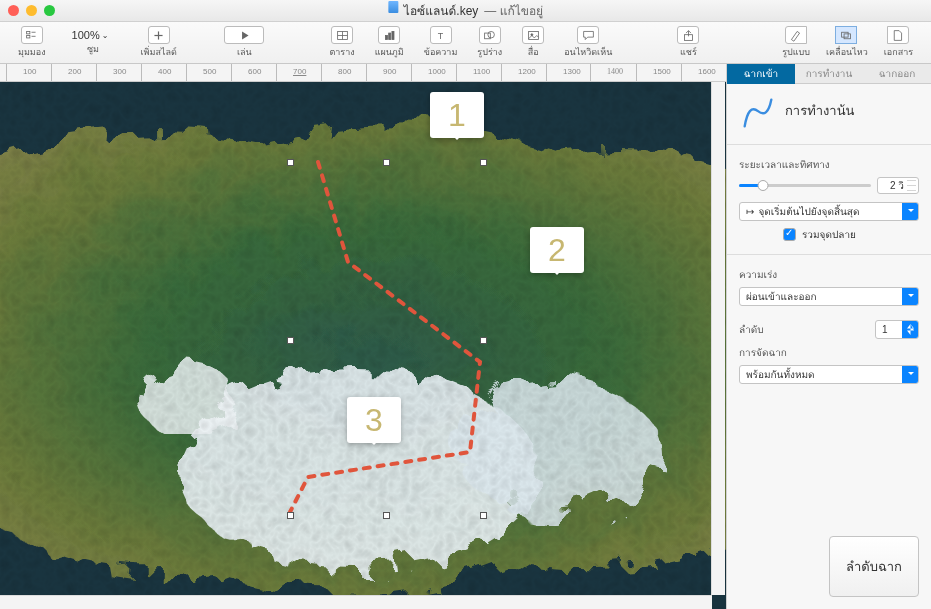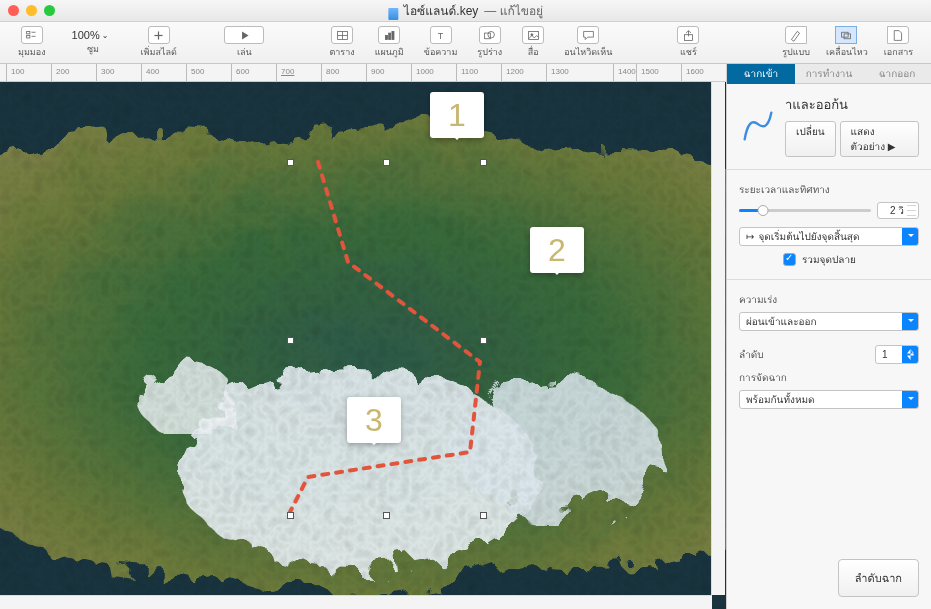--- a/index.html
+++ b/index.html
@@ -3,40 +3,40 @@
 <meta charset="utf-8">
 <style>
 * { margin: 0; padding: 0; box-sizing: border-box; font-family: -apple-system, "Helvetica Neue", Arial, sans-serif; }
 body { width: 931px; height: 609px; background: #ececec; overflow: hidden; position: relative; }
 
 
 .titlebar { height: 22px; background: linear-gradient(#f6f6f6,#e8e8e8); border-bottom: 1px solid #d0d0d0; display: flex; align-items: center; padding: 0 8px; font-size: 12px; position: relative; }
 .traffic { display: flex; gap: 7px; }
 .traffic span { width: 11px; height: 11px; border-radius: 50%; display: inline-block; }
 .tl-close { background: #ff5f57; } .tl-min { background: #febc2e; } .tl-max { background: #28c840; }
-.title-center { position: absolute; left: 50%; transform: translateX(-50%); display: flex; align-items: flex-end; gap: 6px; color: #666; }
+.title-center { position: absolute; left: 50%; transform: translateX(-50%); display: flex; align-items: flex-start; gap: 6px; color: #666; }
 .title-center .doc-name { color: #333; }
 .doc-icon { width: 10px; height: 12px; background: linear-gradient(#6fb6ff,#3a8de0); border-radius: 1px; display: inline-block; }
 
 
 .toolbar { height: 42px; background: linear-gradient(#fafafa,#f0f0f0); border-bottom: 1px solid #c8c8c8; display: flex; align-items: center; padding: 0 10px; gap: 4px; }
 .tb-btn { display: flex; flex-direction: column; align-items: center; gap: 1px; padding: 0 8px; font-size: 9px; color: #555; cursor: default; }
 .tb-icon { width: 22px; height: 18px; border: 1px solid #bbb; border-radius: 3px; background: #fff; display: flex; align-items: center; justify-content: center; }
 .tb-icon svg { width: 13px; height: 13px; fill: #666; stroke: #666; }
 .tb-zoom { font-size: 11px; color: #333; padding: 0 6px; margin-right: 6px; display:flex; align-items:center; }
 .spacer { flex: 1; }
 .tb-group-right { display: flex; gap: 0; }
 .tb-group-right .tb-btn .tb-icon { border-radius: 0; margin-left: -1px; }
 .tb-group-right .tb-btn:first-child .tb-icon { border-radius: 3px 0 0 3px; }
 .tb-group-right .tb-btn:last-child .tb-icon { border-radius: 0 3px 3px 0; }
 .tb-group-right .tb-btn.active .tb-icon { background: #d5e7ff; border-color: #7daee0; }
 
 
 .ruler-h { position: absolute; left: 0; top: 64px; width: 726px; height: 18px; background: #f4f4f4; border-bottom: 1px solid #ccc; font-size: 8px; color: #888; overflow: hidden; }
-.ruler-h .tick { position: absolute; top: 0; height: 18px; border-left: 1px solid #bbb; padding-left: 4px; line-height: 16px; }
+.ruler-h .tick { position: absolute; top: 0; height: 18px; border-left: 1px solid #bbb; padding-left: 16px; line-height: 16px; }
 
 
 .canvas { position: absolute; left: 0; top: 82px; width: 726px; height: 527px; background: #1a2a2a; overflow: hidden; }
 .map-bg { position: absolute; inset: 0; }
 
 
 .callout { position: absolute; width: 54px; height: 46px; background: #fff; border-radius: 3px; display: flex; align-items: center; justify-content: center; box-shadow: 0 2px 6px rgba(0,0,0,.3); }
 .callout::after { content: ""; position: absolute; bottom: -8px; left: 50%; transform: translateX(-50%); border: 6px solid transparent; border-top-color: #fff; }
 .callout span { font-size: 32px; font-weight: 300; color: #c7b771; font-family: "Helvetica Neue", Arial; }
 
@@ -64,21 +64,21 @@
 .spin::after { content:""; position:absolute; right:2px; top:2px; width:9px; height:11px; background: linear-gradient(#888 0 1px, transparent 1px 5px, #888 5px 6px, transparent 6px 10px, #888 10px); opacity:.35; }
 .select { height: 19px; border: 1px solid #c4c4c4; border-radius: 3px; background: #fff; font-size: 10px; padding: 0 6px; line-height: 17px; position: relative; width: 100%; display:flex; align-items:center; }
 .select::after { content: ""; position: absolute; right: 0; top: 0; width: 16px; height: 100%; background: #0a84ff; border-radius: 0 2px 2px 0; }
 .select::before { content: ""; position: absolute; right: 4px; top: 6px; width: 0; height: 0; border: 3px solid transparent; border-top-color: #fff; z-index: 1; }
 .select.arrows::before { border: none; background: linear-gradient(#fff,#fff); clip-path: polygon(50% 0,100% 40%,0 40%,50% 0,50% 100%,0 60%,100% 60%); width:7px; height:11px; top:3px; }
 .checkbox-row { display: flex; align-items: center; gap: 6px; font-size: 10px; margin-top: 6px; padding-left: 44px; }
 .checkbox { width: 13px; height: 13px; border: 1px solid #aaa; border-radius: 3px; background: #0a84ff; position: relative; }
 .checkbox::after { content: "✓"; color: #fff; font-size: 10px; position: absolute; left: 1px; top: -2px; }
 .row-split { display: flex; justify-content: space-between; align-items: center; margin-bottom: 6px; }
 .small-select { width: 44px; }
-.bottom-btn { position: absolute; bottom: 12px; right: 12px; padding: 9px 16px; font-size: 11px; border: 1px solid #c4c4c4; border-radius: 4px; background: linear-gradient(#fff,#f0f0f0); }
+.bottom-btn { position: absolute; bottom: 12px; right: 12px; padding: 19px 16px; font-size: 13px; border: 1px solid #c4c4c4; border-radius: 4px; background: linear-gradient(#fff,#f0f0f0); }
 
 
 .scroll-v { position:absolute; right:206px; top:82px; width:14px; height:513px; background:#f4f4f4; border-left:1px solid #ddd; }
 .scroll-h { position:absolute; left:0; bottom:0; width:712px; height:14px; background:#f4f4f4; border-top:1px solid #ddd; }
 </style>
 </head>
 <body>
 
 <div class="titlebar">
   <div class="traffic">
@@ -234,21 +234,21 @@
     <div class="tick" style="left: 141px;">400</div>
     <div class="tick" style="left: 186px;">500</div>
     <div class="tick" style="left: 231px;">600</div>
     <div class="tick" style="left: 276px; text-decoration: underline;">700</div>
     <div class="tick" style="left: 321px;">800</div>
     <div class="tick" style="left: 366px;">900</div>
     <div class="tick" style="left: 411px;">1000</div>
     <div class="tick" style="left: 456px;">1100</div>
     <div class="tick" style="left: 501px;">1200</div>
     <div class="tick" style="left: 546px;">1300</div>
-    <div class="tick" style="left: 613px;">1400</div>
+    <div class="tick" style="left: 590px; font-family: Liberation Serif, serif;">1400</div>
     <div class="tick" style="left: 636px;">1500</div>
     <div class="tick" style="left: 681px;">1600</div>
   </div>
 
 <div class="canvas">
   <svg class="map-bg" viewBox="0 0 726 527" preserveAspectRatio="xMidYMid slice">
     <defs>
       <radialGradient id="land" cx="50%" cy="50%" r="70%">
         <stop offset="0%" stop-color="#2d5a4a"></stop>
           <stop offset="40%" stop-color="#3a6b3a"></stop>
@@ -303,25 +303,21 @@
     <div class="tab active">ฉากเข้า</div>
     <div class="tab">การทำงาน</div>
     <div class="tab">ฉากออก</div>
   </div>
   <div class="panel-body">
     <div class="anim-header">
       <svg class="anim-curve" viewBox="0 0 40 40">
           <path d="M6 34 Q10 10 20 18 Q30 26 34 6" fill="none" stroke="#3a8de0" stroke-width="2.5" stroke-linecap="round"></path>
         </svg>
       <div style="flex:1">
-        <div class="anim-title">าและออก้น</div>
-        <div class="pill-row">
-          <div class="pill">เปลี่ยน</div>
-          <div class="pill">แสดงตัวอย่าง ▶</div>
-        </div>
+        <div class="anim-title">การทำงาน้น</div>
       </div>
     </div>
     <div class="divider"></div>
 
     <div class="section-lbl">ระยะเวลาและทิศทาง</div>
     <div class="row">
       <div class="slider">
           <div class="slider-thumb"></div>
         </div>
       <div class="spin">2 วิ</div>

